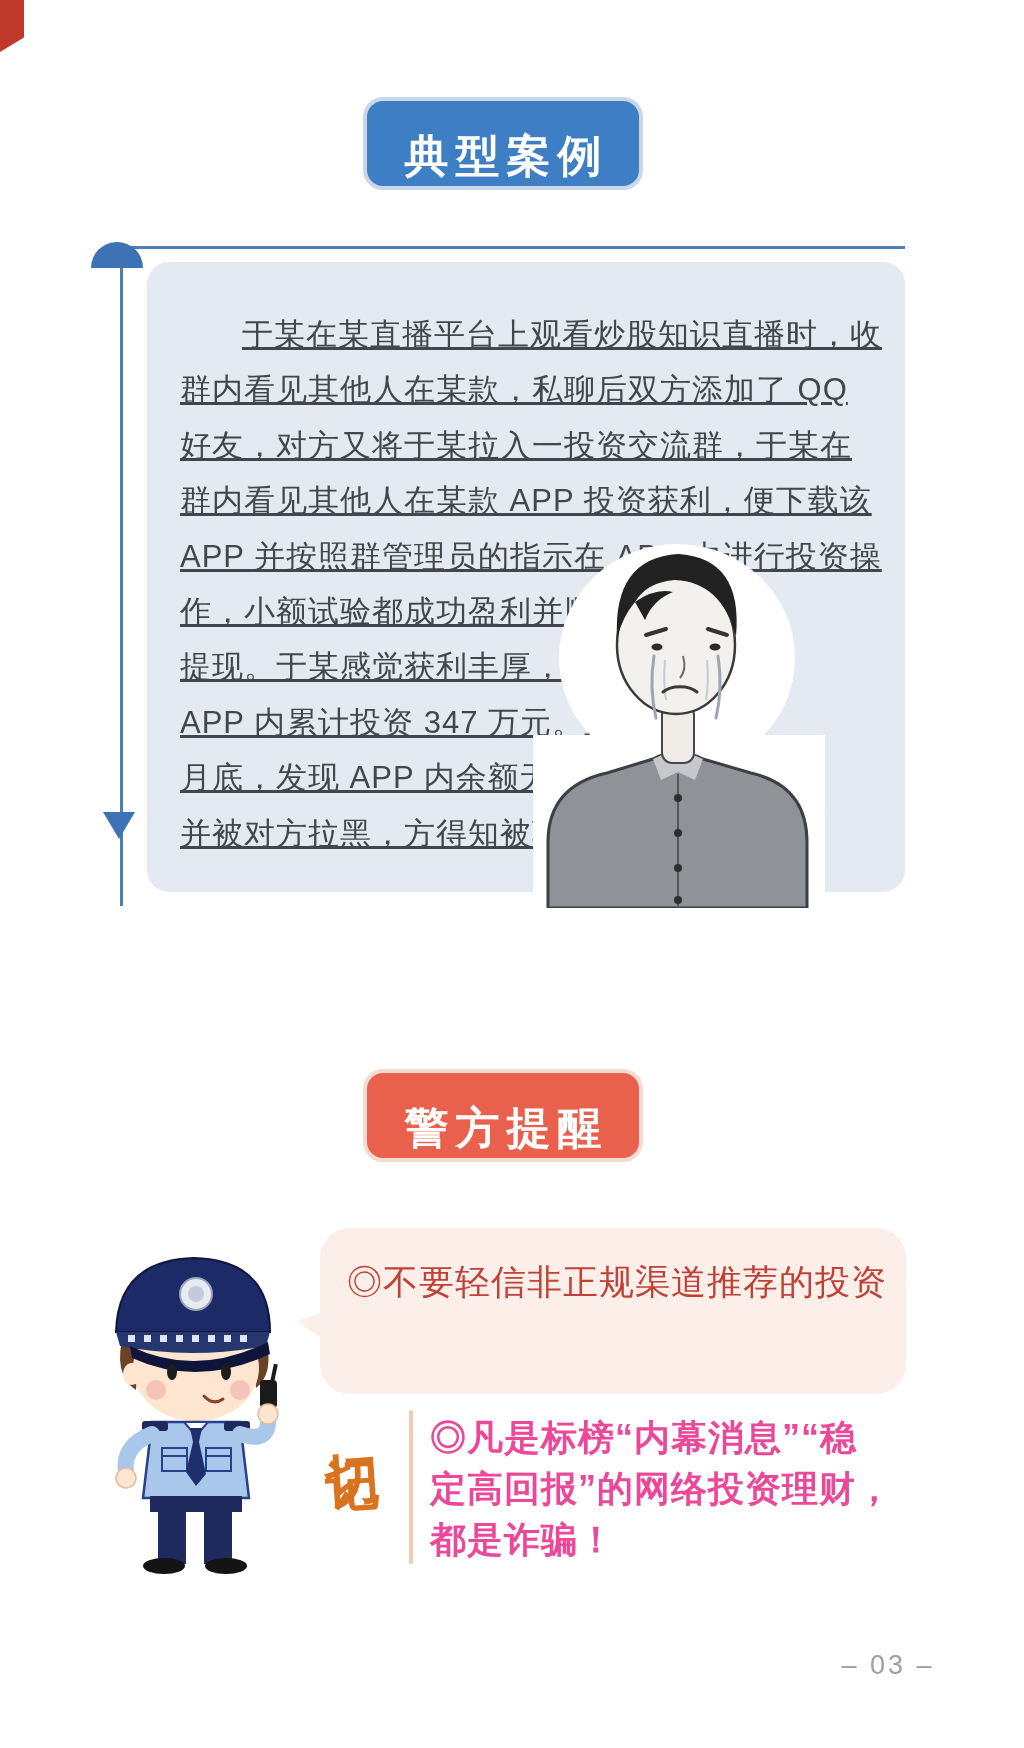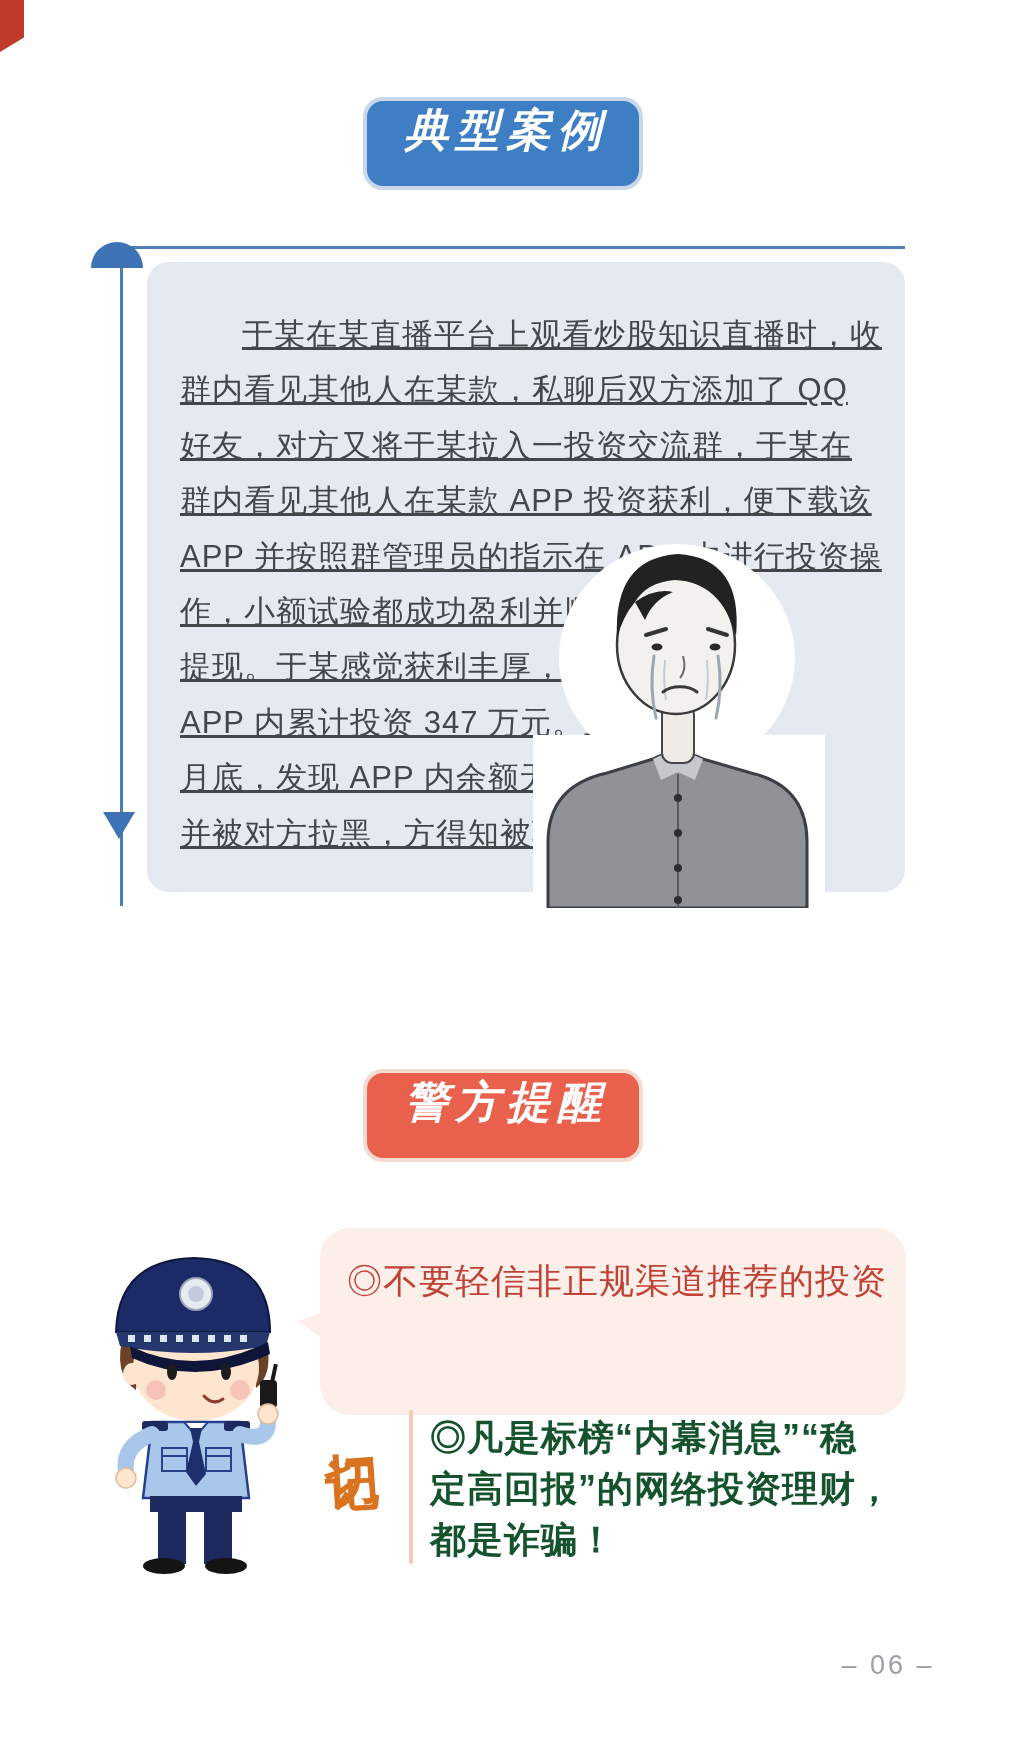--- a/index.html
+++ b/index.html
@@ -10,23 +10,23 @@
 
   
   .corner-ribbon{
     position:absolute;left:0;top:0;width:24px;height:52px;background:#bf3a2b;
     clip-path:polygon(0 0,100% 0,100% 72%,0 100%);
   }
 
   
   .badge{
     position:absolute;width:272px;height:85px;border-radius:20px;
-    display:flex;align-items:flex-start;justify-content:center;
+    display:flex;align-items:flex-end;justify-content:center;
     font-family:"DejaVu Serif","Liberation Serif",serif;font-weight:bold;
-    font-size:44px;letter-spacing:7px;color:#ffffff;text-indent:7px;font-style:italic;
+    font-size:44px;letter-spacing:7px;color:#ffffff;text-indent:7px;
   }
   .badge .tail{
     position:absolute;left:50%;bottom:-13px;width:32px;height:32px;
     margin-left:-16px;transform:rotate(45deg);border-radius:5px;z-index:-1;
   }
   .badge-blue{left:363px;top:97px;background:#3d7ec4;border:4px solid #c9d7e9;}
   .badge-blue .tail{background:#3d7ec4;border-right:4px solid #c9d7e9;border-bottom:4px solid #c9d7e9;}
   .badge-red{left:363px;top:1069px;background:#e9604c;border:4px solid #f4dbd2;}
   .badge-red .tail{background:#e9604c;border-right:4px solid #f4dbd2;border-bottom:4px solid #f4dbd2;}
 
@@ -54,22 +54,22 @@
   }
   .case-text .ln{white-space:nowrap;height:55.4px;line-height:55.4px;letter-spacing:1px;}
   .case-text .ln:first-child{padding-left:62px;}
 
   .man-illu{position:absolute;left:515px;top:540px;width:325px;height:368px;}
 
   
   .officer-illu{position:absolute;left:72px;top:1232px;width:240px;height:345px;}
 
   .bubble{
-    position:absolute;left:320px;top:1228px;width:586px;height:187px;
-    background:#fcefe9;border-radius:30px;font-family:Liberation Serif, serif;
+    position:absolute;left:320px;top:1228px;width:586px;height:166px;
+    background:#fcefe9;border-radius:30px;
   }
   .bubble .b-tail{
     position:absolute;left:-22px;top:84px;width:0;height:0;
     border-top:9px solid transparent;border-bottom:19px solid transparent;
     border-right:26px solid #fcefe9;
   }
   .bubble-text{
     position:absolute;left:27px;top:27px;color:#c04237;font-size:35px;
     line-height:53px;letter-spacing:1px;
   }
@@ -80,21 +80,21 @@
     writing-mode:vertical-rl;text-orientation:upright;
     font-family:"DejaVu Serif","Liberation Serif",serif;font-weight:bold;
     font-size:54px;line-height:72px;color:#d9731f;letter-spacing:6px;
     transform:rotate(-4deg);
   }
   .remember-divider{
     position:absolute;left:409px;top:1410px;width:4px;height:154px;
     background:#f3cbb0;border-radius:2px;
   }
   .warning-text{
-    position:absolute;left:430px;top:1412px;color:#14532d;font-size:36px;
+    position:absolute;left:430px;top:1412px;color:#ec4899;font-size:36px;
     font-weight:bold;line-height:51px;letter-spacing:1px;
   }
   .warning-text .ln{white-space:nowrap;}
 
   .page-number{
     position:absolute;left:828px;top:1650px;width:120px;color:#9aa0a6;
     font-size:27px;letter-spacing:3px;text-align:center;
   }
 </style>
 </head>
@@ -232,15 +232,15 @@
   </div>
 
   <div class="remember">切记</div>
   <div class="remember-divider"></div>
   <div class="warning-text">
     <div class="ln">◎凡是标榜“内幕消息”“稳</div>
     <div class="ln">定高回报”的网络投资理财，</div>
     <div class="ln">都是诈骗！</div>
   </div>
 
-  <div class="page-number">– 06 –</div>
+  <div class="page-number">– 03 –</div>
 
 </div>
 
 </body></html>

